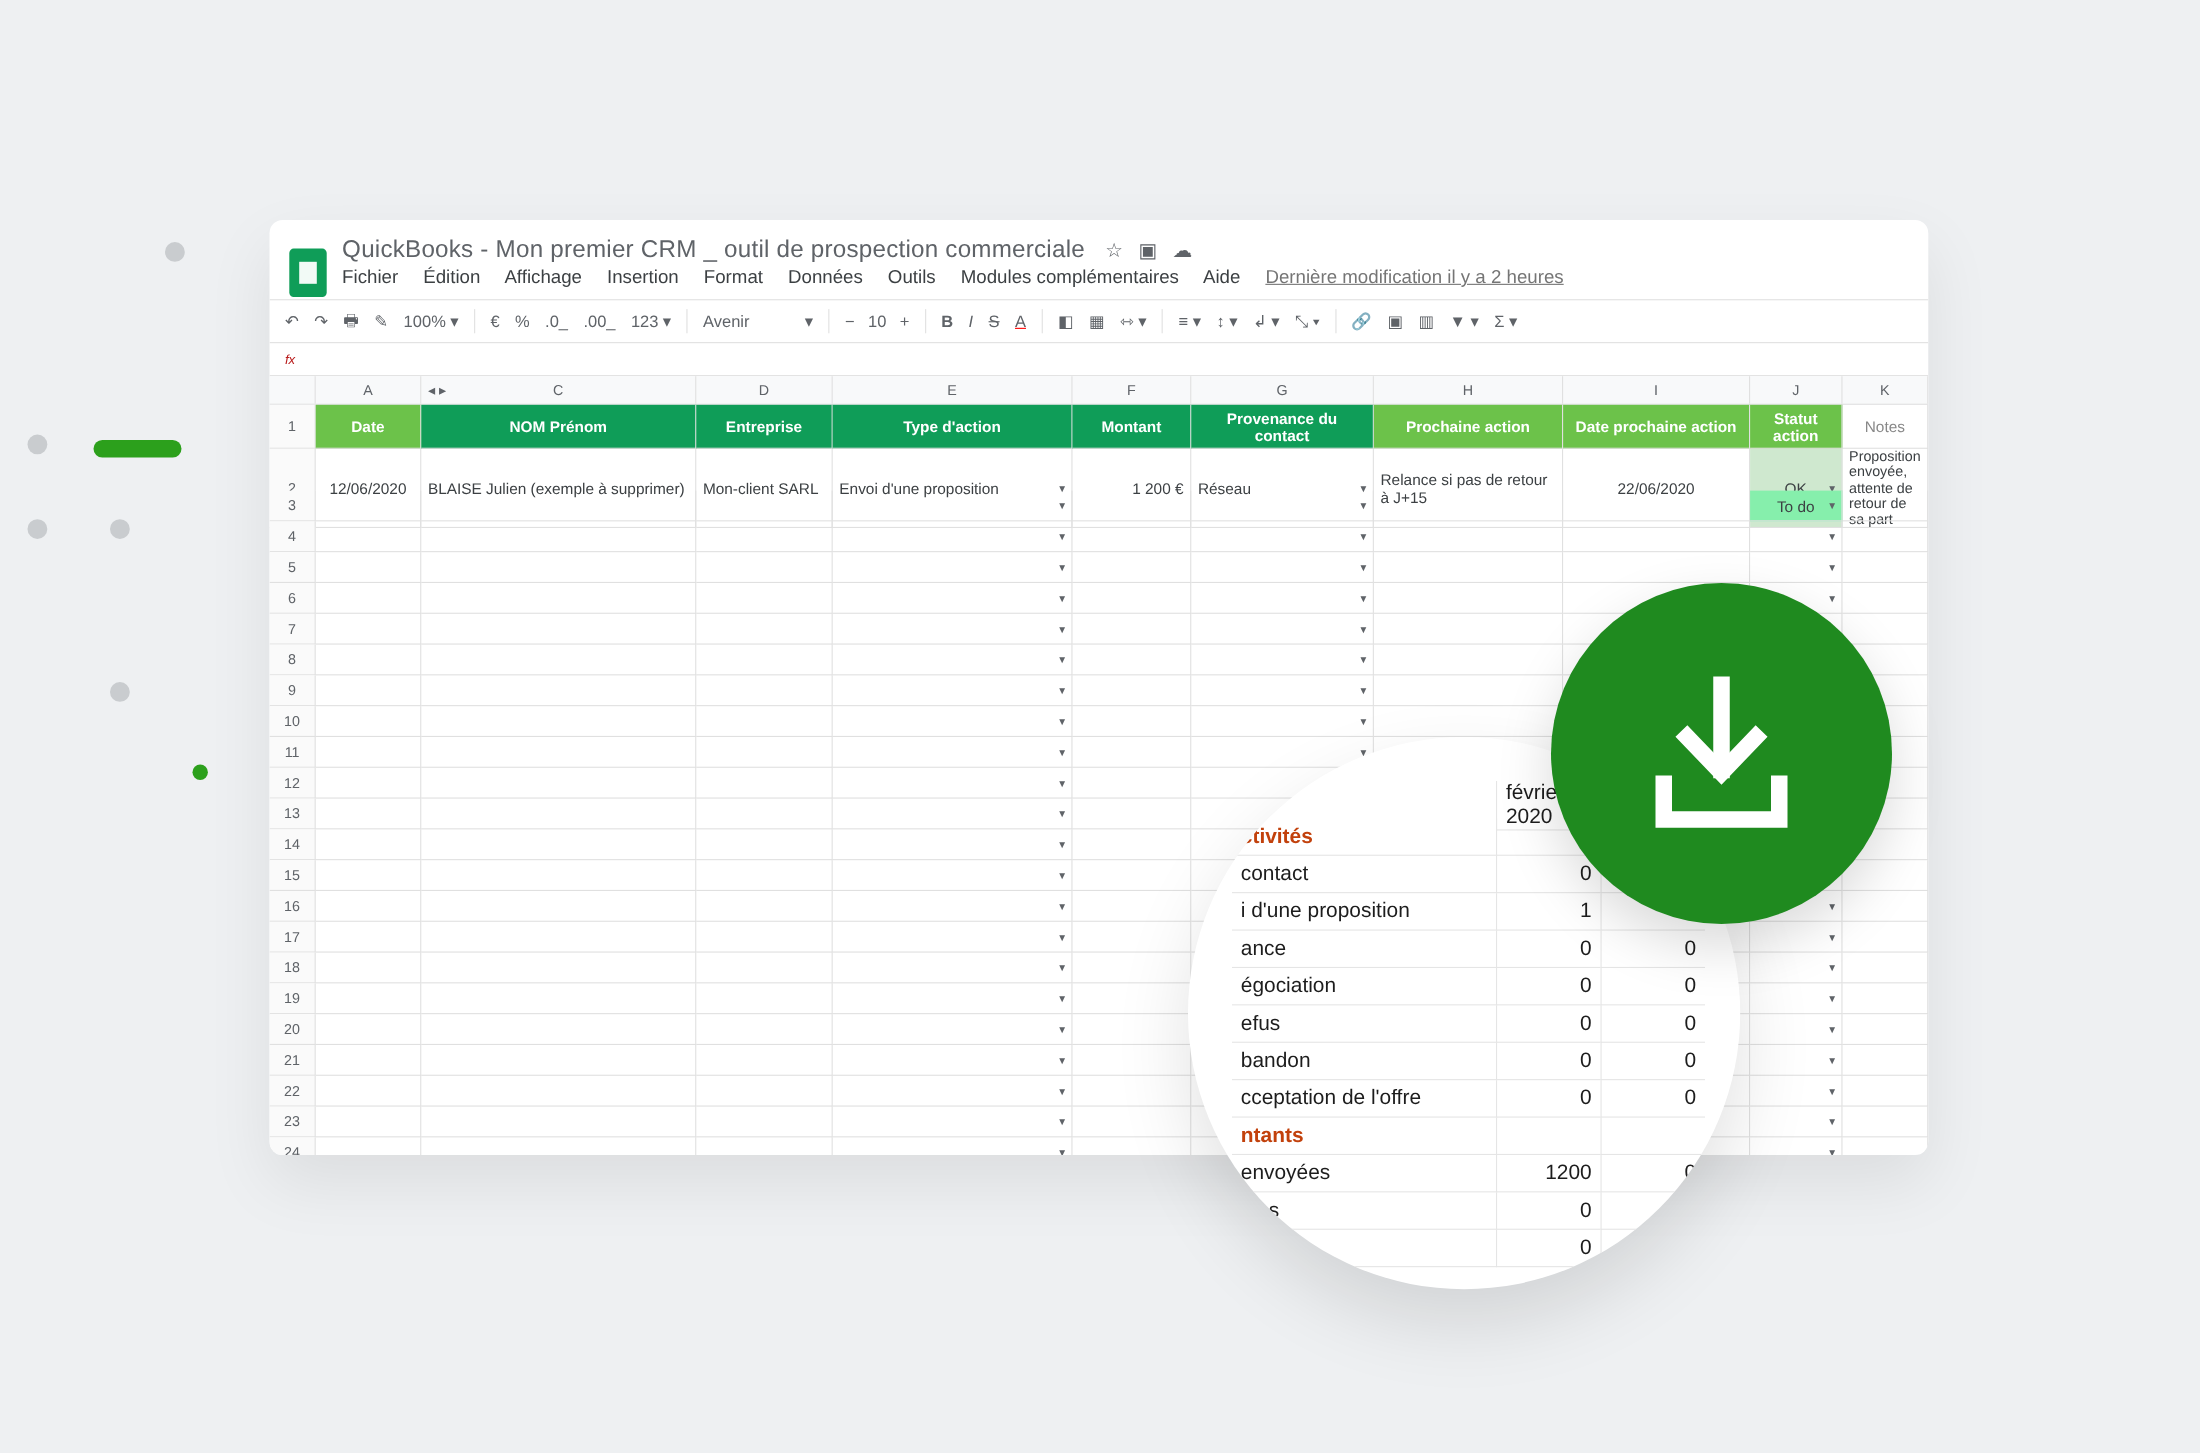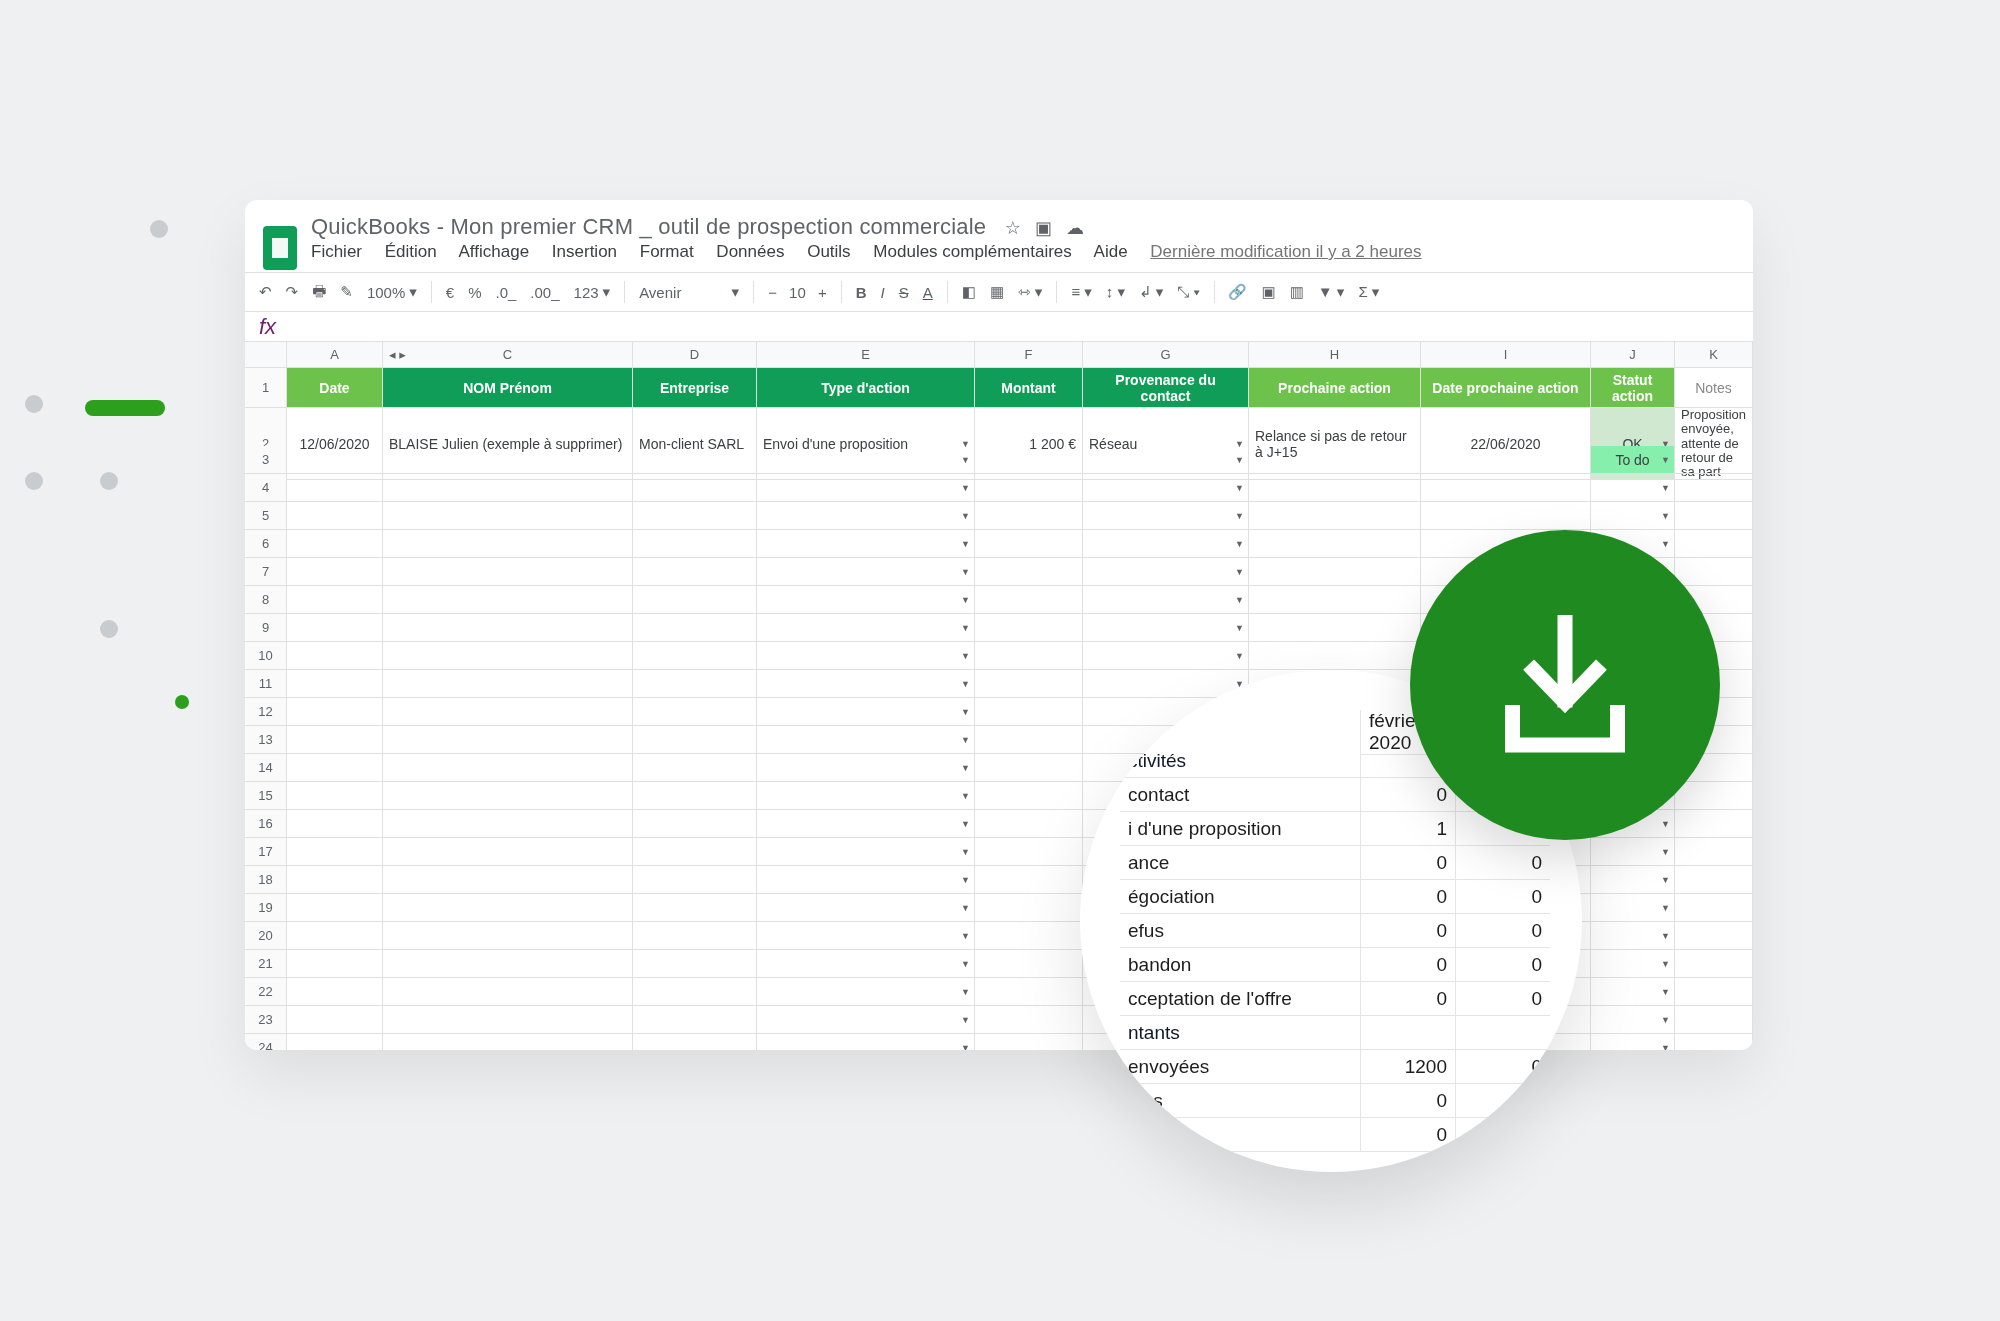--- a/index.html
+++ b/index.html
@@ -20,42 +20,42 @@
   .logo{width:34px;height:44px;background:#0f9d58;border-radius:4px;margin-right:14px;position:relative;display:flex;align-items:center;justify-content:center}
   .logo::after{content:"";width:16px;height:20px;background:#fff;opacity:.95}
   .doctitle{font-size:22px;color:#5f6368;letter-spacing:.2px}
   .titleicons{display:inline-flex;gap:14px;margin-left:14px;color:#5f6368;font-size:18px}
   .menurow{padding:2px 18px 8px 66px;font-size:17px;color:#3c4043}
   .menurow span{margin-right:18px;cursor:pointer}
   .lastmod{color:#757575;text-decoration:underline}
   .toolbar{height:40px;border-top:1px solid #e0e0e0;border-bottom:1px solid #e0e0e0;display:flex;align-items:center;padding:0 14px;gap:14px;color:#5f6368;font-size:15px}
   .tb-sep{width:1px;height:22px;background:#e0e0e0}
   .tb-item{display:inline-flex;align-items:center;gap:4px;cursor:pointer}
-  .fx{height:30px;border-bottom:1px solid #e0e0e0;padding:0 14px;display:flex;align-items:center;color:#701a75;font-style:italic;font-size:22px}
+  .fx{height:30px;border-bottom:1px solid #e0e0e0;padding:0 14px;display:flex;align-items:center;color:#b91c1c;font-style:italic;font-size:12px}
   
   .grid{position:relative;width:100%}
   .colhead,.row{display:grid;grid-template-columns:42px 96px 250px 124px 218px 108px 166px 172px 170px 84px auto}
   .colhead{height:26px;background:#f8f9fa;border-bottom:1px solid #e0e0e0;font-size:13px;color:#5f6368}
   .colhead>div{display:flex;align-items:center;justify-content:center;border-right:1px solid #e0e0e0}
   .row{height:28px;font-size:14px;color:#3c4043}
   .row>div{border-right:1px solid #e0e0e0;border-bottom:1px solid #e0e0e0;display:flex;align-items:center;padding:0 6px;position:relative}
   .rownum{justify-content:center;background:#fafafa;color:#5f6368;font-size:13px}
   .hdr{background:#0f9d58;color:#fff;font-weight:bold;justify-content:center;text-align:center}
   .hdr.light{background:#6cc24a}
   .car{position:absolute;right:4px;top:50%;transform:translateY(-50%);font-size:9px;color:#5f6368}
   .statusOK{background:#cfe8cf;justify-content:center}
   .statusTodo{background:#86efac;justify-content:center}
   .notes{font-size:13px;line-height:1.1}
   
   .panel{position:absolute;top:670px;left:1080px;width:502px;height:502px;border-radius:50%;background:#fff;box-shadow:0 30px 70px rgba(0,0,0,0.12);overflow:hidden}
   .magnify{position:absolute;top:40px;left:40px;right:40px;bottom:40px;font-size:19px;color:#1d1d1d}
   .mrow{display:grid;grid-template-columns:240px 95px 95px;height:34px;align-items:center}
   .mrow>div{border-bottom:1px solid #e5e5e5;height:100%;display:flex;align-items:center;padding:0 8px}
   .mrow>div:nth-child(2),.mrow>div:nth-child(3){justify-content:flex-end;border-left:1px solid #e5e5e5}
-  .mhdr{font-weight:normal;color:#0f172a}
+  .mhdr{font-weight:bold;color:#c2410c}
   
   .dl{position:absolute;top:530px;left:1410px;width:310px;height:310px;border-radius:50%;background:#1f8a1f;display:flex;align-items:center;justify-content:center;box-shadow:0 20px 50px rgba(0,0,0,0.15)}
   .dl svg{width:150px;height:150px;stroke:#fff;stroke-width:12;fill:none;stroke-linecap:square}
 </style>
 </head>
 <body>
 
 <div class="dots">
   <div class="dot d1"></div>
   <div class="dash"></div>

